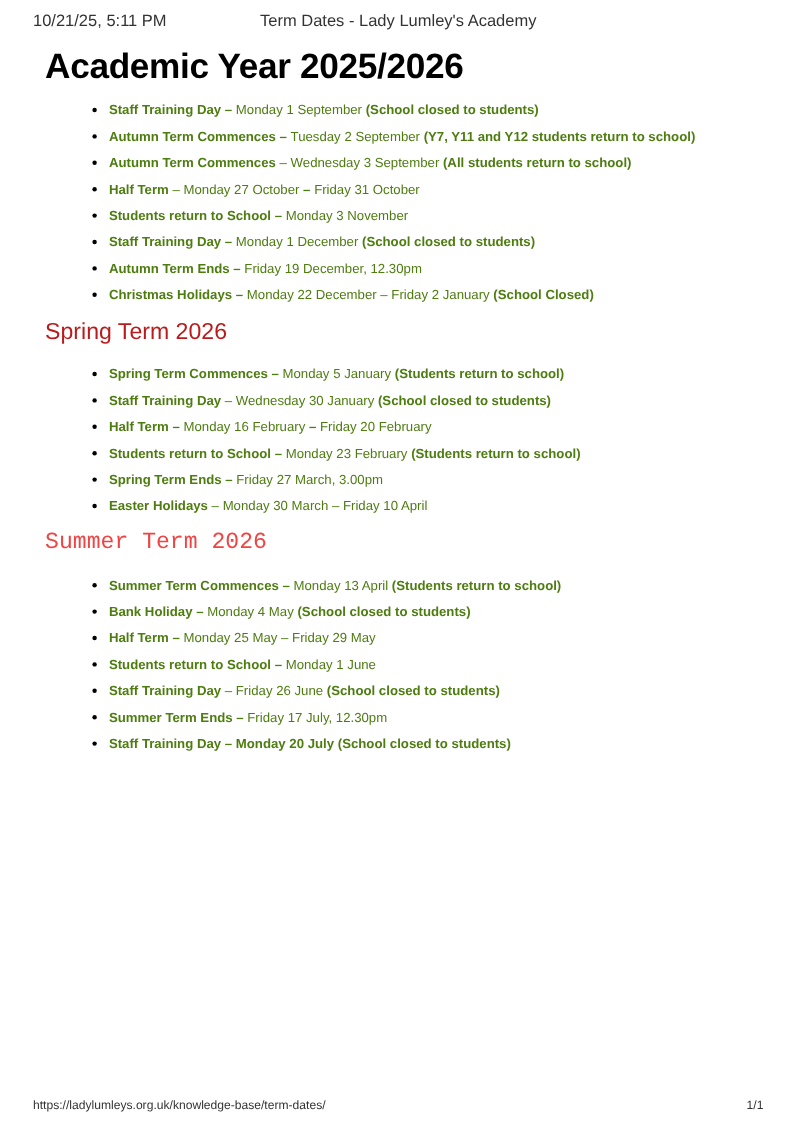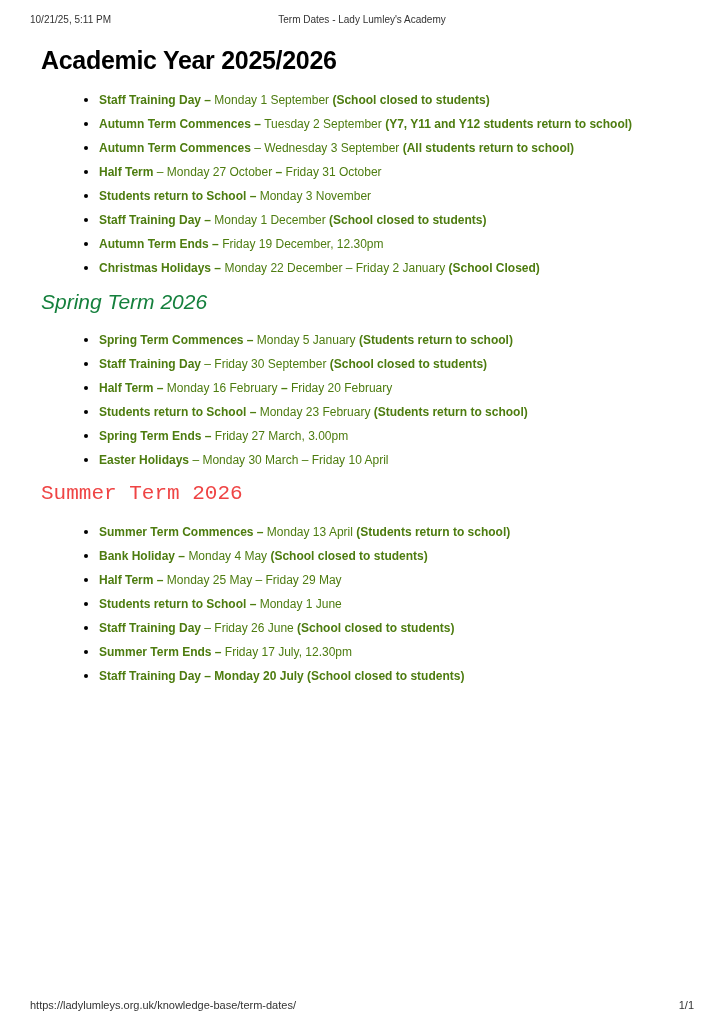--- a/index.html
+++ b/index.html
@@ -9,31 +9,31 @@
     background: #ffffff;
     font-family: "Liberation Sans", sans-serif;
     color: #000000;
     overflow: hidden;
   }
   .page { position: relative; width: 724px; height: 1024px; }
 
   .print-header {
     display: flex; align-items: flex-start;
     padding: 13px 30px 0 30px;
-    font-size: 10px; line-height: 13px; color: #333333;
+    font-size: 15px; line-height: 13px; color: #333333;
     height: 26px;
   }
   .ph-left  { flex: 1; text-align: left; white-space: nowrap; }
   .ph-center{ flex: 0 0 auto; text-align: right; white-space: nowrap; }
   .ph-right { flex: 1; }
 
   .content { padding: 0 41px; }
 
   h1.doc-title {
-    font-size: 25px; line-height: 30px;
+    font-size: 32px; line-height: 30px;
     font-weight: 700; letter-spacing: -0.3px;
     margin: 19px 0 0 0; color: #000000;
   }
   h2.section-heading {
     font-size: 21px; line-height: 27px;
     font-weight: 400; color: #3f3f3f;
     margin: 8px 0 0 0;
   }
   ul.term-list {
     margin: 13px 0 4px 0;
@@ -71,24 +71,24 @@
         <ul class="term-list">
           <li><span class="b">Staff Training Day – </span><span>Monday 1 September </span><span class="b">(School closed to students)</span></li>
           <li><span class="b">Autumn Term Commences – </span><span>Tuesday 2 September </span><span class="b">(</span><span class="b u">Y7</span><span class="b">, </span><span class="b u">Y11 and Y12</span><span class="b"> students return to school)</span></li>
           <li><span class="b">Autumn Term Commences</span><span> – Wednesday 3 September </span><span class="b">(</span><span class="b u">All</span><span class="b"> students return to school)</span></li>
           <li><span class="b">Half Term</span><span> – Monday 27 October </span><span class="b">–</span><span> Friday 31 October</span></li>
           <li><span class="b">Students return to School – </span><span>Monday 3 November</span></li>
           <li><span class="b">Staff Training Day – </span><span>Monday 1 December </span><span class="b">(School closed to students)</span></li>
           <li><span class="b">Autumn Term Ends – </span><span>Friday 19 December, 12.30pm</span></li>
           <li><span class="b">Christmas Holidays – </span><span>Monday 22 December – Friday 2 January </span><span class="b">(School Closed)</span></li>
         </ul>
-        <h2 class="section-heading" style="color: #15803d; font-style: italic;">Spring Term 2026</h2>
+        <h2 class="section-heading" style="color: #b91c1c;">Spring Term 2026</h2>
         <ul class="term-list">
           <li><span class="b">Spring Term Commences – </span><span>Monday 5 January </span><span class="b">(Students return to school)</span></li>
-          <li><span class="b">Staff Training Day</span><span> – Friday 30 September </span><span class="b">(School closed to students)</span></li>
+          <li><span class="b">Staff Training Day</span><span> – Wednesday 30 January </span><span class="b">(School closed to students)</span></li>
           <li><span class="b">Half Term – </span><span>Monday 16 February </span><span class="b">–</span><span> Friday 20 February</span></li>
           <li><span class="b">Students return to School – </span><span>Monday 23 February </span><span class="b">(Students return to school)</span></li>
           <li><span class="b">Spring Term Ends – </span><span>Friday 27 March, 3.00pm</span></li>
           <li><span class="b">Easter Holidays</span><span> – Monday 30 March – Friday 10 April</span></li>
         </ul>
         <h2 class="section-heading" style="color: #ef4444; font-family: Liberation Mono, monospace;">Summer Term 2026</h2>
         <ul class="term-list">
           <li><span class="b">Summer Term Commences – </span><span>Monday 13 April </span><span class="b">(Students return to school)</span></li>
           <li><span class="b">Bank Holiday – </span><span>Monday 4 May </span><span class="b">(School closed to students)</span></li>
           <li><span class="b">Half Term – </span><span>Monday 25 May – Friday 29 May</span></li>

